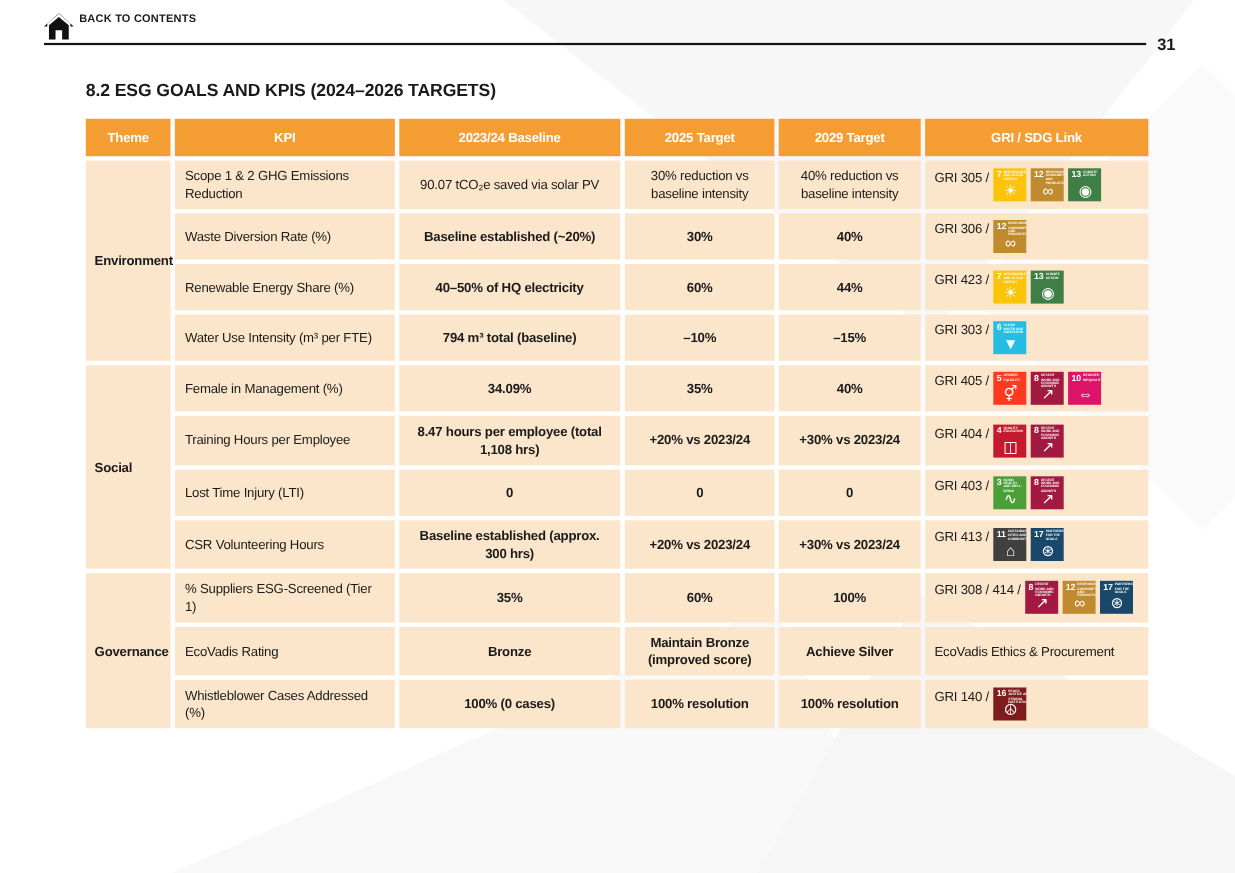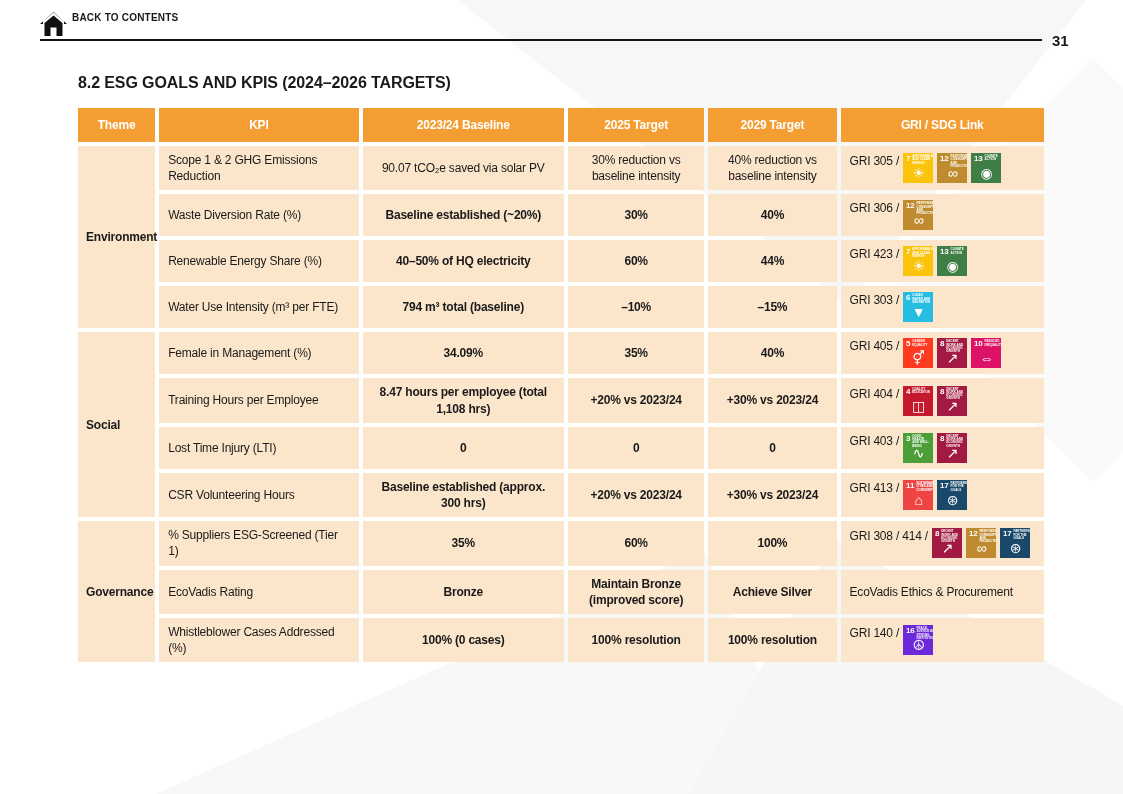--- a/index.html
+++ b/index.html
@@ -293,21 +293,21 @@
             </td>
           </tr>
           <tr>
             <td class="kpi-cell">CSR Volunteering Hours</td>
             <td class="val-cell bold">Baseline established (approx. 300 hrs)</td>
             <td class="val-cell bold">+20% vs 2023/24</td>
             <td class="val-cell bold">+30% vs 2023/24</td>
             <td class="gri-cell">
               <div class="gri-wrap">
                 <span class="gri-text">GRI 413 /</span>
-                <div class="sdg" style="background: #ef4444;">
+                <div class="sdg" style="background: #404040;">
                   <div class="sdg-top">
                     <span class="sdg-num">11</span>
                     <span class="sdg-name">Sustainable Cities and Communities</span>
                   </div>
                   <div class="sdg-glyph">⌂</div>
                 </div>
                 <div class="sdg" style="background: rgb(25, 72, 106);">
                   <div class="sdg-top">
                     <span class="sdg-num">17</span>
                     <span class="sdg-name">Partnerships for the Goals</span>
@@ -362,21 +362,21 @@
             </td>
           </tr>
           <tr>
             <td class="kpi-cell">Whistleblower Cases Addressed (%)</td>
             <td class="val-cell bold">100% (0 cases)</td>
             <td class="val-cell bold">100% resolution</td>
             <td class="val-cell bold">100% resolution</td>
             <td class="gri-cell">
               <div class="gri-wrap">
                 <span class="gri-text">GRI 140 /</span>
-                <div class="sdg" style="background: #6d28d9;">
+                <div class="sdg" style="background: #7f1d1d;">
                   <div class="sdg-top">
                     <span class="sdg-num">16</span>
                     <span class="sdg-name">Peace, Justice and Strong Institutions</span>
                   </div>
                   <div class="sdg-glyph">☮</div>
                 </div>
               </div>
             </td>
           </tr>
         </tbody>

